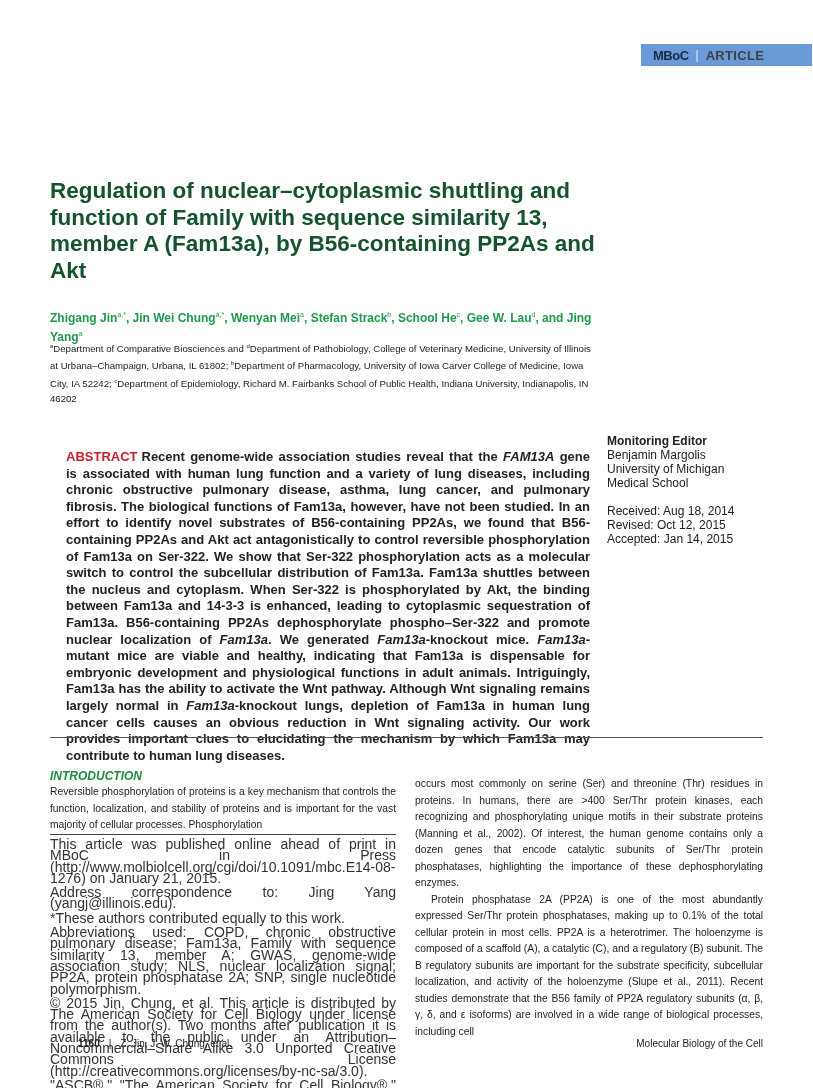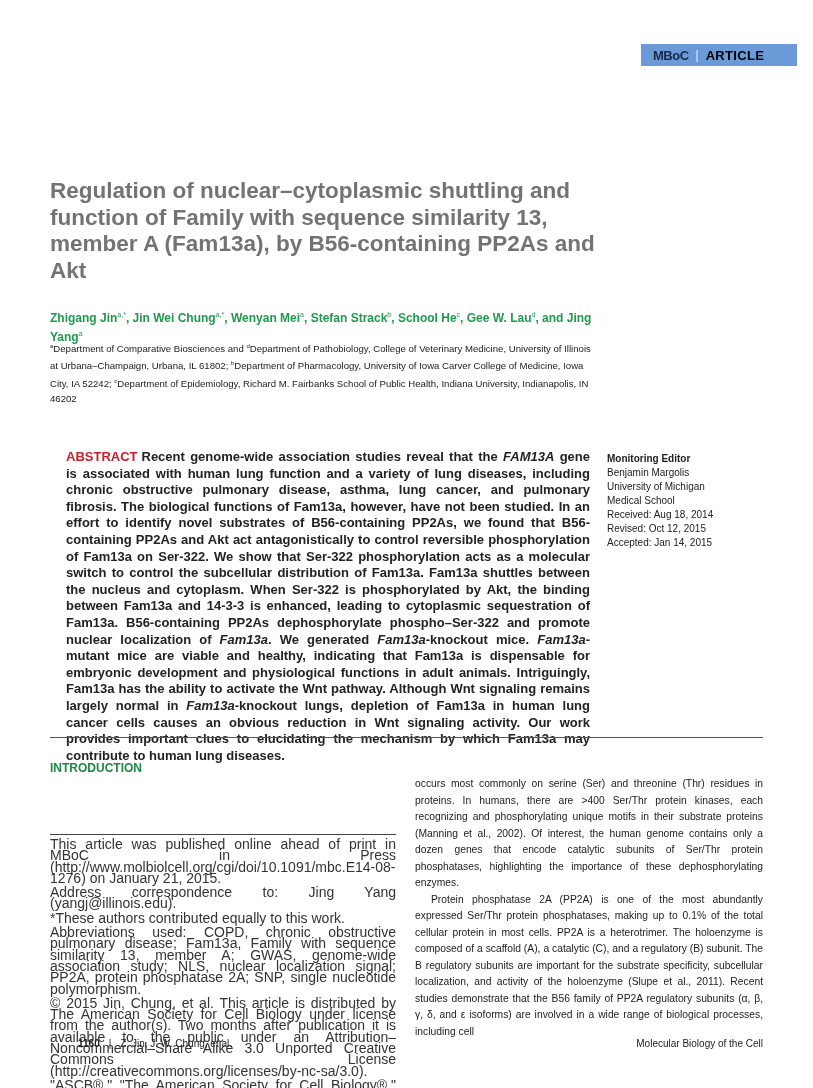--- a/index.html
+++ b/index.html
@@ -1,45 +1,45 @@
 <!DOCTYPE html>
 <html><head>
 <meta charset="utf-8">
 <style>
   html, body { margin: 0; padding: 0; background: #ffffff; }
   body { width: 813px; height: 1088px; position: relative; overflow: hidden;
          font-family: "Liberation Sans", sans-serif; color: #1a1a1a; }
-  .badge { position: absolute; left: 641px; top: 44px; width: 156px; height: 22px;
+  .badge { position: absolute; left: 641px; top: 44px; width: 171px; height: 22px;
            background: #6a9bd8; color: #fff; display: flex; align-items: center;
            font-size: 13px; box-sizing: border-box; padding-left: 12px; }
   .badge .jn { color: #1a2a44; font-weight: bold; letter-spacing: -0.5px; }
   .badge .sep { color: #e8eef8; margin: 0 7px; font-size: 12px; }
-  .badge .art { color: #000000; font-weight: bold; letter-spacing: 0.3px; }
+  .badge .art { color: #404040; font-weight: bold; letter-spacing: 0.3px; }
   .title { position: absolute; left: 50px; top: 178px; width: 570px;
-           font-size: 22.5px; font-weight: bold; line-height: 26.5px; color: #737373; margin: 0; }
+           font-size: 22.5px; font-weight: bold; line-height: 26.5px; color: #14532d; margin: 0; }
   .authors { position: absolute; left: 50px; top: 307px; width: 550px;
              font-size: 12px; font-weight: bold; line-height: 16px; color: #1f9a4c; margin: 0; }
   .authors sup { font-size: 7px; font-weight: normal; }
   .affil { position: absolute; left: 50px; top: 339px; width: 550px;
            font-size: 9.6px; line-height: 15.2px; color: #222; margin: 0; }
   .affil sup { font-size: 6px; }
   .abstract { position: absolute; left: 50px; top: 433px; width: 524px;
               font-size: 13px; font-weight: bold; line-height: 16.6px; color: #222;
               text-align: justify; margin: 16px; }
   .abstract .abs-label { color: #c8202a; font-weight: bold; margin-right: 4px; }
   .abstract i { font-weight: bold; }
-  .sidebar { position: absolute; left: 607px; top: 452px; width: 170px;
-             font-size: 10px; line-height: 14px; color: #222; }
+  .sidebar { position: absolute; left: 607px; top: 434px; width: 170px;
+             font-size: 12px; line-height: 14px; color: #222; }
   .sidebar .ed-label { font-weight: bold; }
-  .sidebar .dates { }
+  .sidebar .dates { margin-top: 14px; }
   .rule { position: absolute; left: 50px; top: 737px; width: 713px; height: 0;
           border-top: 1px solid #555; }
   .col-left { position: absolute; left: 50px; top: 761px; width: 346px; }
   .col-right { position: absolute; left: 415px; top: 776px; width: 348px; }
-  .sec-head { font-size: 12px; font-weight: bold; color: #1e8a45; margin: 0 0 1px 0; line-height: 14px; }
+  .sec-head { font-size: 12px; font-weight: bold; color: #1e8a45; margin: 8px 0 1px 0; line-height: 14px; font-style: italic; }
   .body-text { font-size: 10.3px; line-height: 16.5px; text-align: justify; margin: 0; color: #222; }
   .body-text.indent { text-indent: 16px; }
   .fn-rule { position: absolute; left: 50px; top: 834px; width: 346px; height: 0; border-top: 1px solid #444; }
   .footnotes { position: absolute; left: 50px; top: 839px; width: 346px;
                font-size: 14px; line-height: 11.3px; color: #333; }
   .footnotes p { margin: 0 0 3px 0; text-align: justify; }
   .footer-left { position: absolute; left: 50px; top: 1038px; font-size: 10px; color: #222; margin-left: 28px; }
   .footer-left .pg { font-weight: bold; }
   .footer-left .sep { margin: 0 9px; }
   .footer-right { position: absolute; right: 50px; top: 1038px; font-size: 10px; color: #222; }
@@ -79,20 +79,21 @@
     <div>Received: Aug 18, 2014</div>
     <div>Revised: Oct 12, 2015</div>
     <div>Accepted: Jan 14, 2015</div>
   </div>
 </div>
 
 <div class="rule"></div>
 
 <div class="col-left">
   <h2 class="sec-head">INTRODUCTION</h2>
+  <p class="body-text">Reversible phosphorylation of proteins is a key mechanism that controls the function, localization, and stability of proteins and is important for the vast majority of cellular processes. Phosphorylation</p>
 </div>
 
 <div class="fn-rule"></div>
 <div class="footnotes">
   <p>This article was published online ahead of print in MBoC in Press (http://www.molbiolcell.org/cgi/doi/10.1091/mbc.E14-08-1276) on January 21, 2015.</p>
   <p>Address correspondence to: Jing Yang (yangj@illinois.edu).</p>
   <p>*These authors contributed equally to this work.</p>
   <p>Abbreviations used: COPD, chronic obstructive pulmonary disease; Fam13a, Family with sequence similarity 13, member A; GWAS, genome-wide association study; NLS, nuclear localization signal; PP2A, protein phosphatase 2A; SNP, single nucleotide polymorphism.</p>
   <p>© 2015 Jin, Chung, et al. This article is distributed by The American Society for Cell Biology under license from the author(s). Two months after publication it is available to the public under an Attribution–Noncommercial–Share Alike 3.0 Unported Creative Commons License (http://creativecommons.org/licenses/by-nc-sa/3.0).</p>
   <p>"ASCB®," "The American Society for Cell Biology®," and "Molecular Biology of the Cell®" are registered trademarks of The American Society for Cell Biology.</p>

